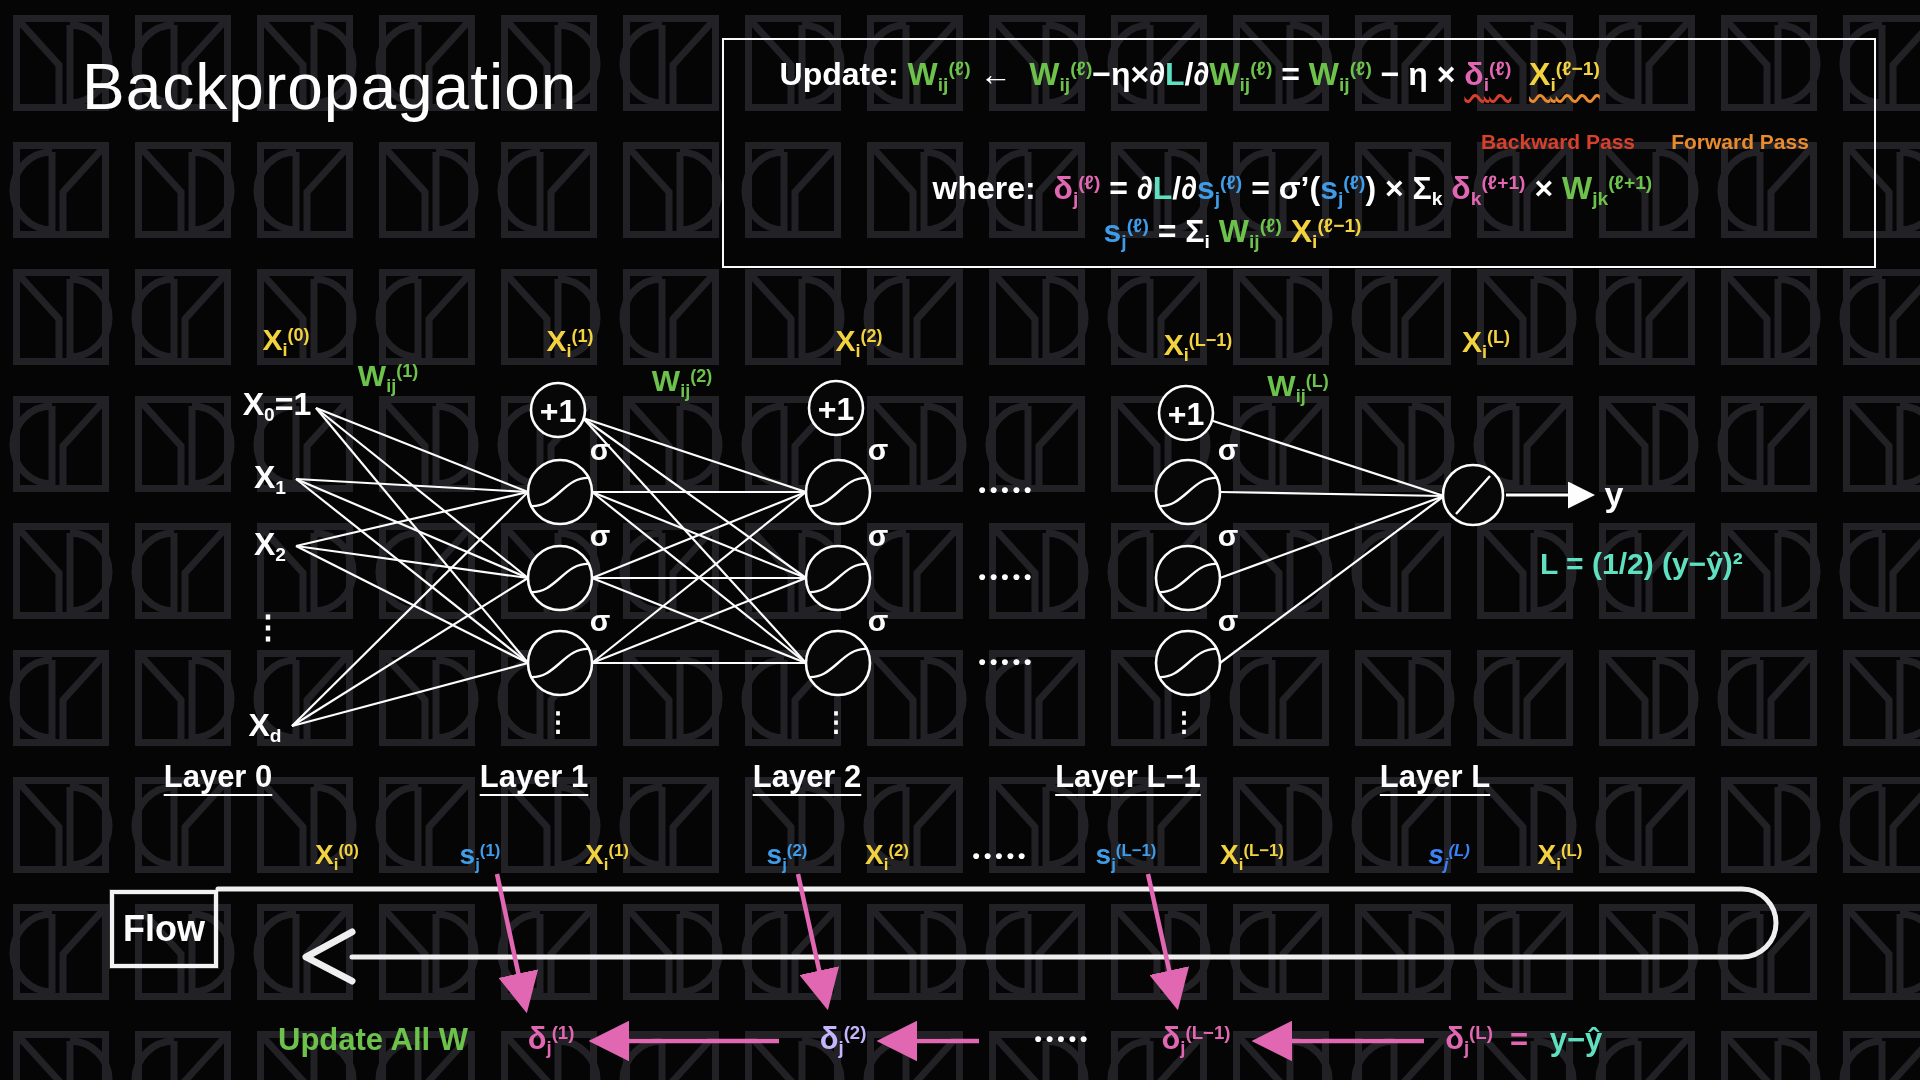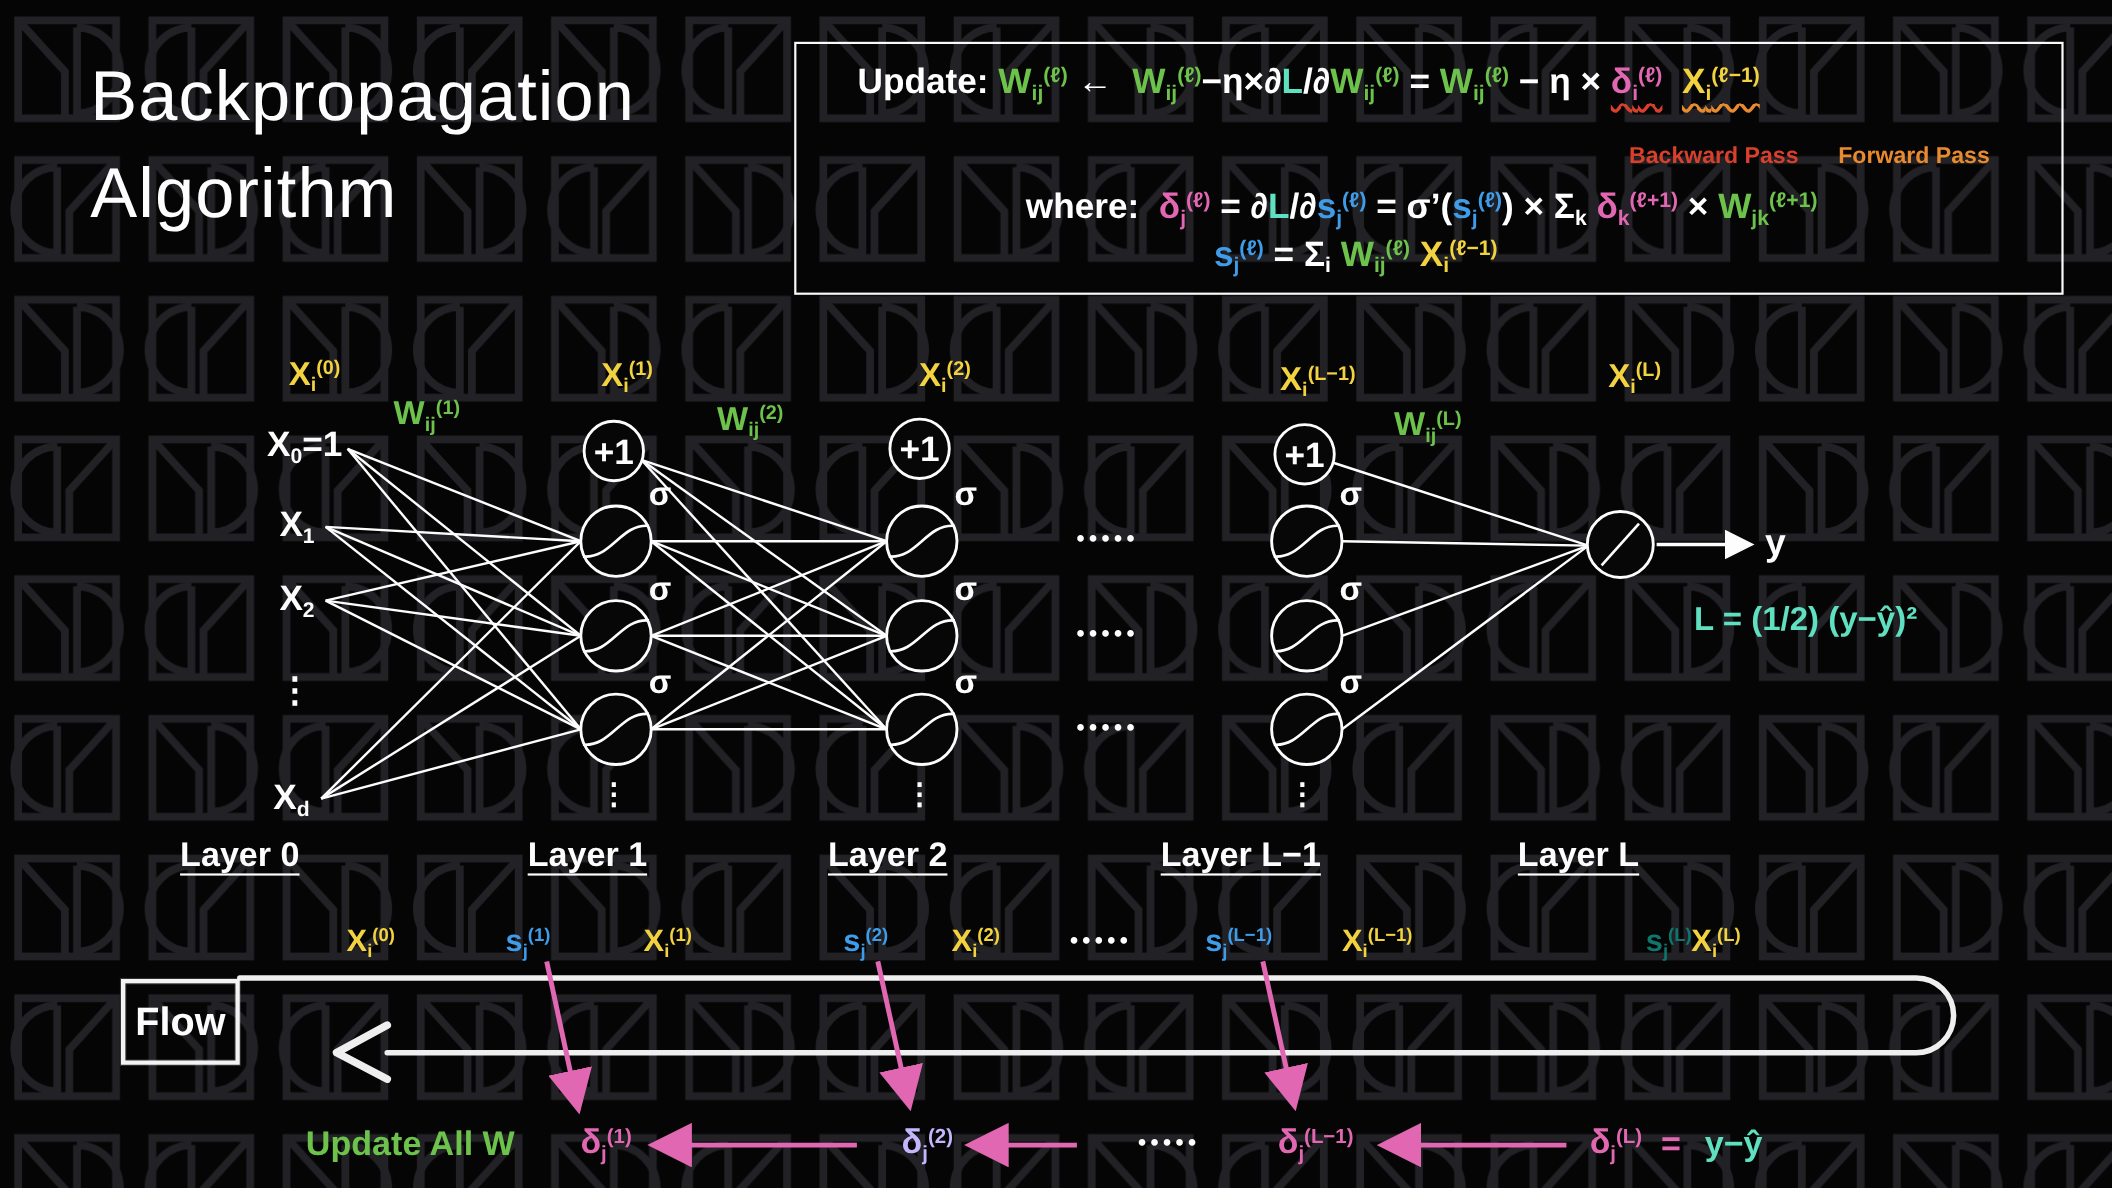--- a/index.html
+++ b/index.html
@@ -146,21 +146,20 @@
       <line x1="497" y1="874" x2="524" y2="1000" marker-end="url(#pm)"></line>
       <line x1="798" y1="874" x2="825" y2="997" marker-end="url(#pm)"></line>
       <line x1="1148" y1="874" x2="1175" y2="997" marker-end="url(#pm)"></line>
       <line x1="779" y1="1041" x2="602" y2="1041" marker-end="url(#pm)"></line>
       <line x1="979" y1="1041" x2="890" y2="1041" marker-end="url(#pm)"></line>
       <line x1="1424" y1="1041" x2="1265" y2="1041" marker-end="url(#pm)"></line>
     </g>
   </svg>
 
   <div class="title-line" style="top:50px;">Backpropagation</div>
-  <div class="title-line" style="top:138px;">Algorithm</div>
 
   <div id="fbox"></div>
   <div class="la fl" style="left:744px;top:76px;">
     <span class="tk" style="color: rgb(255, 255, 255);"><span>Update: </span><span></span><sub></sub><sup></sup><span></span></span><span class="tk" style="color: rgb(109, 194, 75);"><span></span><span>W</span><sub>ij</sub><sup>(ℓ)</sup></span><span class="tk" style="color: rgb(255, 255, 255);"><span> ←  </span></span><span class="tk" style="color: rgb(109, 194, 75);"><span>W</span><sub>ij</sub><sup>(ℓ)</sup></span><span class="tk" style="color: rgb(255, 255, 255);"><span>−η×∂</span></span><span class="tk" style="color: rgb(95, 224, 192);"><span>L</span></span><span class="tk" style="color: rgb(255, 255, 255);"><span>/∂</span></span><span class="tk" style="color: rgb(109, 194, 75);"><span>W</span><sub>ij</sub><sup>(ℓ)</sup></span><span class="tk" style="color: rgb(255, 255, 255);"><span> = </span></span><span class="tk" style="color: rgb(109, 194, 75);"><span>W</span><sub>ij</sub><sup>(ℓ)</sup></span><span class="tk" style="color: rgb(255, 255, 255);"><span> − η × </span></span><span class="tk uw" style="color: rgb(225, 103, 178); text-decoration-color: rgb(216, 64, 44);"><span>δ</span><sub>i</sub><sup>(ℓ)</sup></span><span class="tk" style="color: rgb(255, 255, 255);"><span>  </span></span><span class="tk uw" style="color: rgb(242, 210, 62); text-decoration-color: rgb(232, 138, 45);"><span>X</span><sub>i</sub><sup>(ℓ−1)</sup></span>
   </div>
   <div class="lb pass" style="left: 1558px; top: 142px; color: rgb(216, 64, 44);">Backward Pass</div>
   <div class="lb pass" style="left: 1740px; top: 142px; color: rgb(232, 138, 45);">Forward Pass</div>
 
   <div class="la fl" style="left:897px;top:190px;">
     <span class="tk" style="color: rgb(255, 255, 255);"><span>where:  </span></span><span class="tk" style="color: rgb(225, 103, 178);"><span>δ</span><sub>j</sub><sup>(ℓ)</sup></span><span class="tk" style="color: rgb(255, 255, 255);"><span> = ∂</span></span><span class="tk" style="color: rgb(95, 224, 192);"><span>L</span></span><span class="tk" style="color: rgb(255, 255, 255);"><span>/∂</span></span><span class="tk" style="color: rgb(63, 156, 232);"><span>s</span><sub>j</sub><sup>(ℓ)</sup></span><span class="tk" style="color: rgb(255, 255, 255);"><span> = σ’(</span></span><span class="tk" style="color: rgb(63, 156, 232);"><span>s</span><sub>j</sub><sup>(ℓ)</sup></span><span class="tk" style="color: rgb(255, 255, 255);"><span>) × Σ</span><sub>k</sub></span><span class="tk" style="color: rgb(255, 255, 255);"><span> </span></span><span class="tk" style="color: rgb(225, 103, 178);"><span>δ</span><sub>k</sub><sup>(ℓ+1)</sup></span><span class="tk" style="color: rgb(255, 255, 255);"><span> × </span></span><span class="tk" style="color: rgb(109, 194, 75);"><span>W</span><sub>jk</sub><sup>(ℓ+1)</sup></span>
@@ -222,21 +221,21 @@
     </div>
 
   <div class="lb flowlbl" style="left: 337px; top: 857px; color: rgb(242, 210, 62);"><span class="tk"><span>X</span><sub>i</sub><sup>(0)</sup></span></div>
   <div class="lb flowlbl" style="left: 480px; top: 857px; color: rgb(63, 156, 232);"><span class="tk"><span>s</span><sub>j</sub><sup>(1)</sup></span></div>
   <div class="lb flowlbl" style="left: 607px; top: 857px; color: rgb(242, 210, 62);"><span class="tk"><span>X</span><sub>i</sub><sup>(1)</sup></span></div>
   <div class="lb flowlbl" style="left: 787px; top: 857px; color: rgb(63, 156, 232);"><span class="tk"><span>s</span><sub>j</sub><sup>(2)</sup></span></div>
   <div class="lb flowlbl" style="left: 887px; top: 857px; color: rgb(242, 210, 62);"><span class="tk"><span>X</span><sub>i</sub><sup>(2)</sup></span></div>
   <div class="lb hd" style="left: 1001px; top: 856px; color: rgb(255, 255, 255);">•••••</div>
   <div class="lb flowlbl" style="left: 1126px; top: 857px; color: rgb(63, 156, 232);"><span class="tk"><span>s</span><sub>j</sub><sup>(L−1)</sup></span></div>
   <div class="lb flowlbl" style="left: 1252px; top: 857px; color: rgb(242, 210, 62);"><span class="tk"><span>X</span><sub>i</sub><sup>(L−1)</sup></span></div>
-  <div class="lb flowlbl" style="left: 1517px; top: 857px; color: #0f766e;"><span class="tk"><span>s</span><sub>j</sub><sup>(L)</sup></span></div>
+  <div class="lb flowlbl" style="left: 1449px; top: 857px; color: #3b82f6; font-style: italic;"><span class="tk"><span>s</span><sub>j</sub><sup>(L)</sup></span></div>
   <div class="lb flowlbl" style="left: 1560px; top: 857px; color: rgb(242, 210, 62);"><span class="tk"><span>X</span><sub>i</sub><sup>(L)</sup></span></div>
 
   <div class="lb dl" style="left: 373px; top: 1040px; color: rgb(109, 194, 75);">Update All W</div>
   <div class="lb dl" style="left: 551px; top: 1040px; color: rgb(225, 103, 178);"><span class="tk"><span>δ</span><sub>j</sub><sup>(1)</sup></span></div>
   <div class="lb dl" style="left: 843px; top: 1040px; color: #c4b5fd;"><span class="tk"><span>δ</span><sub>j</sub><sup>(2)</sup></span></div>
   <div class="lb hd" style="left:1063px;top:1039px;">•••••</div>
   <div class="lb dl" style="left: 1196px; top: 1040px; color: rgb(225, 103, 178);"><span class="tk"><span>δ</span><sub>j</sub><sup>(L−1)</sup></span></div>
   <div class="lb dl" style="left: 1469px; top: 1040px; color: rgb(225, 103, 178);"><span class="tk"><span>δ</span><sub>j</sub><sup>(L)</sup></span></div>
   <div class="lb dl" style="left: 1519px; top: 1040px; color: rgb(225, 103, 178);">=</div>
   <div class="lb dl" style="left: 1576px; top: 1040px; color: rgb(95, 224, 192);">y−ŷ</div>

